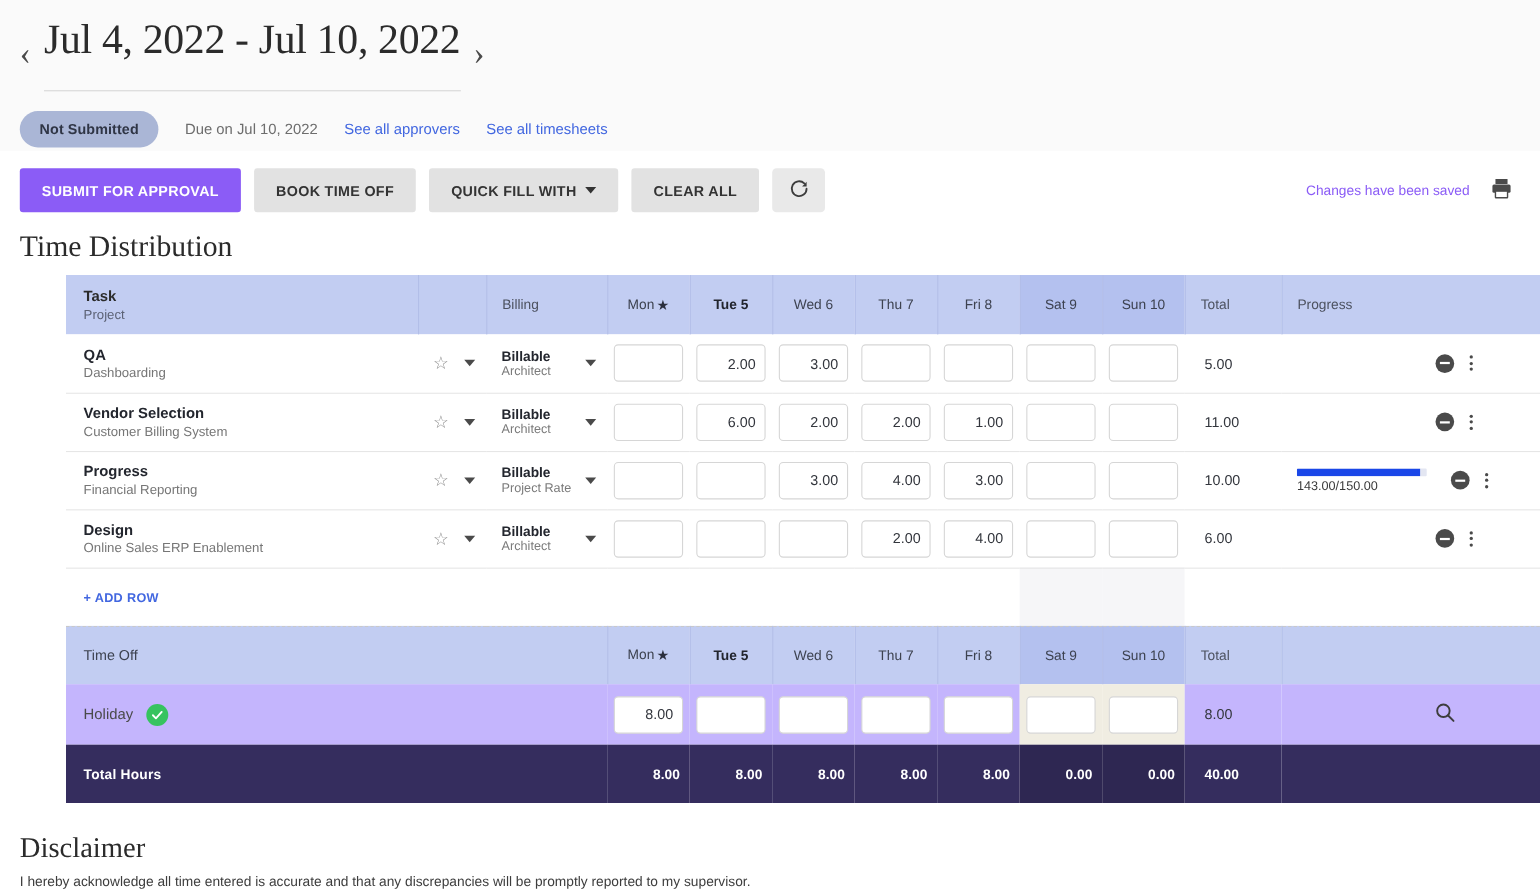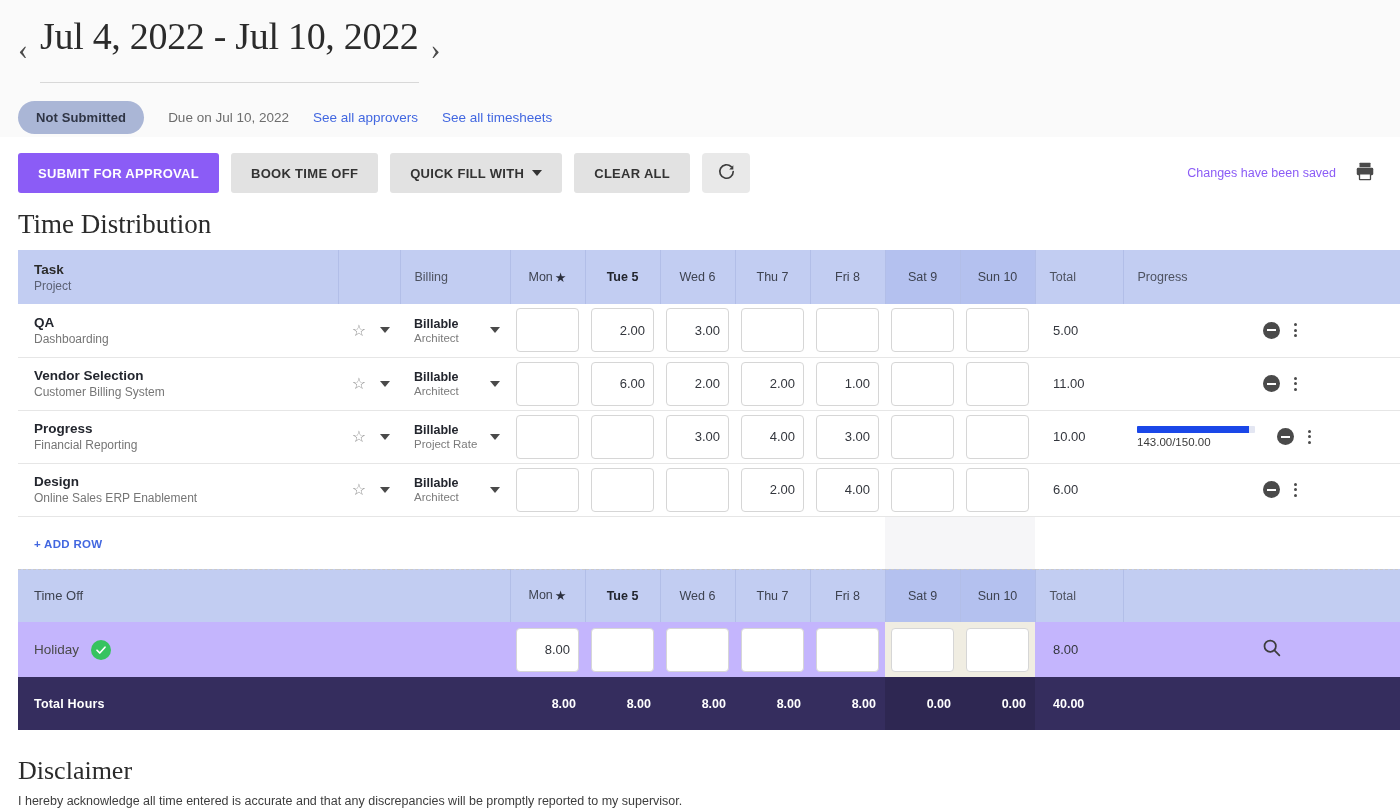--- a/index.html
+++ b/index.html
@@ -69,21 +69,21 @@
   }
   .saved-text { font-size: 12.5px; color: #8b5cf6; }
 
   .section-title {
     font-family: "Liberation Serif", serif;
     font-size: 27px; color: #2b2b2b;
     padding: 16px 18px 10px 18px;
   }
 
   
-  .grid-wrap { padding: 0 18px; }
+  .grid-wrap { padding: 0 18px; margin-left: 42px; }
   table.grid { width: 100%; border-collapse: collapse; table-layout: fixed; }
   table.grid td, table.grid th { padding: 0; }
 
   .col-task   { width: 320px; }
   .col-star   { width: 62px; }
   .col-bill   { width: 110px; }
   .col-day    { width: 75px; }
   .col-total  { width: 88px; }
   .col-prog   { width: 300px; }
 
@@ -114,21 +114,21 @@
   .mini-caret {
     width: 0; height: 0;
     border-left: 5px solid transparent; border-right: 5px solid transparent;
     border-top: 6px solid #4a4a4a; cursor: pointer;
   }
   .bill-wrap { display: flex; align-items: center; justify-content: space-between; padding: 0 10px 0 14px; }
   .bill-main { font-size: 12.5px; font-weight: bold; color: #23262e; }
   .bill-sub  { font-size: 11.5px; color: #7b7b7b; margin-top: 1px; }
 
   .hour-input {
-    width: 63px; height: 44px; margin: 0 auto; display: block;
+    width: 63px; height: 34px; margin: 0 auto; display: block;
     border: 1px solid #d6d6d6; border-radius: 4px; background: #fff;
     text-align: right; padding-right: 8px;
     font-size: 13px; color: #33363d;
     font-family: "Liberation Sans", sans-serif;
   }
   .total-cell { font-size: 13px; color: #33363d; padding-left: 18px; }
   .row-actions { display: flex; align-items: center; gap: 12px; padding-left: 140px; }
   .minus-circle {
     width: 17px; height: 17px; border-radius: 50%; background: #4a4a4a;
     display: flex; align-items: center; justify-content: center; cursor: pointer;

